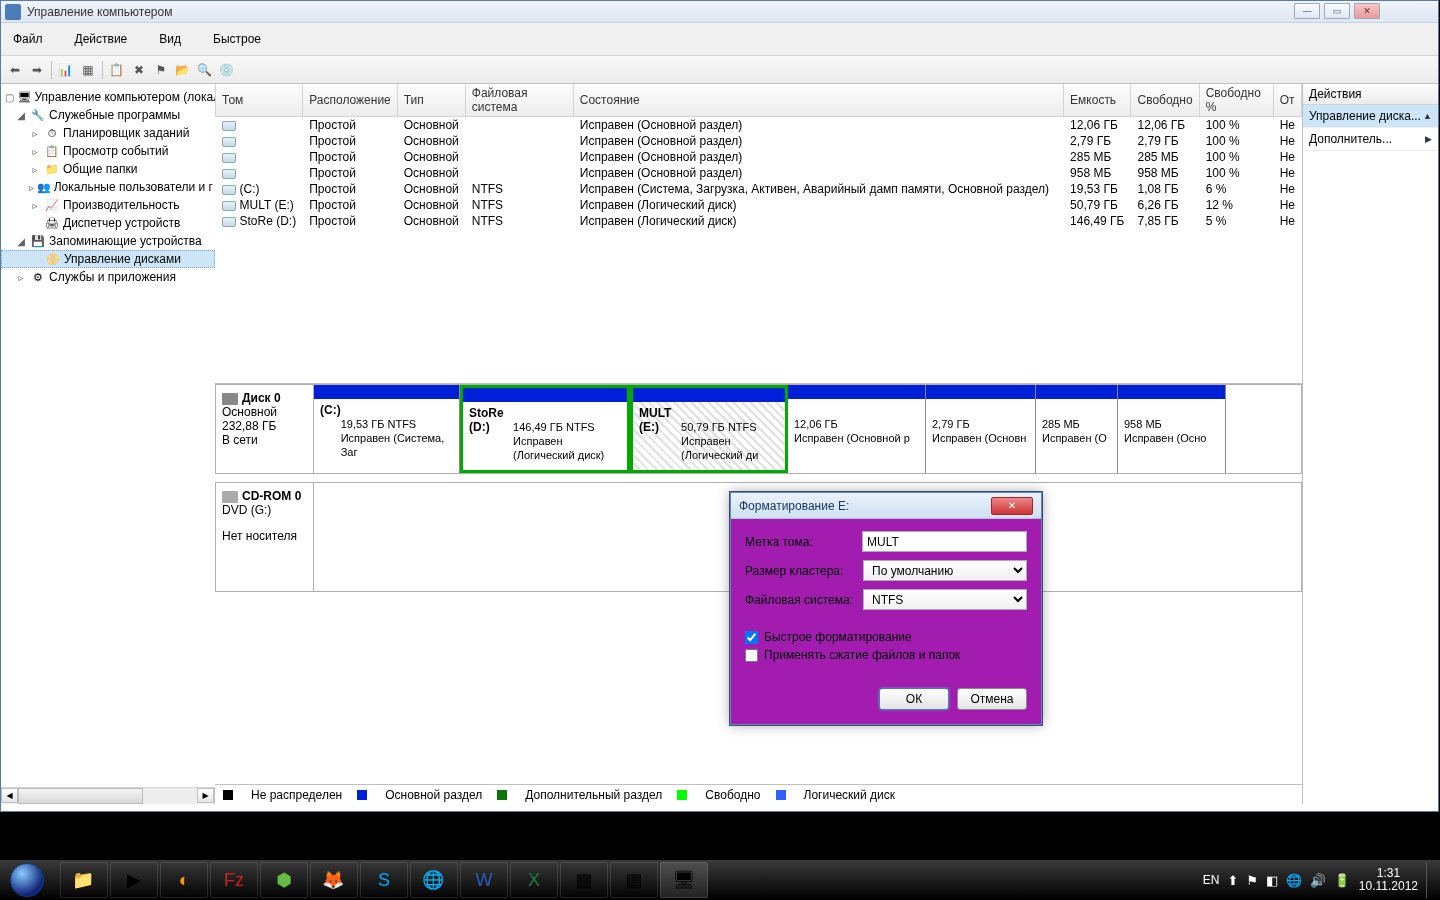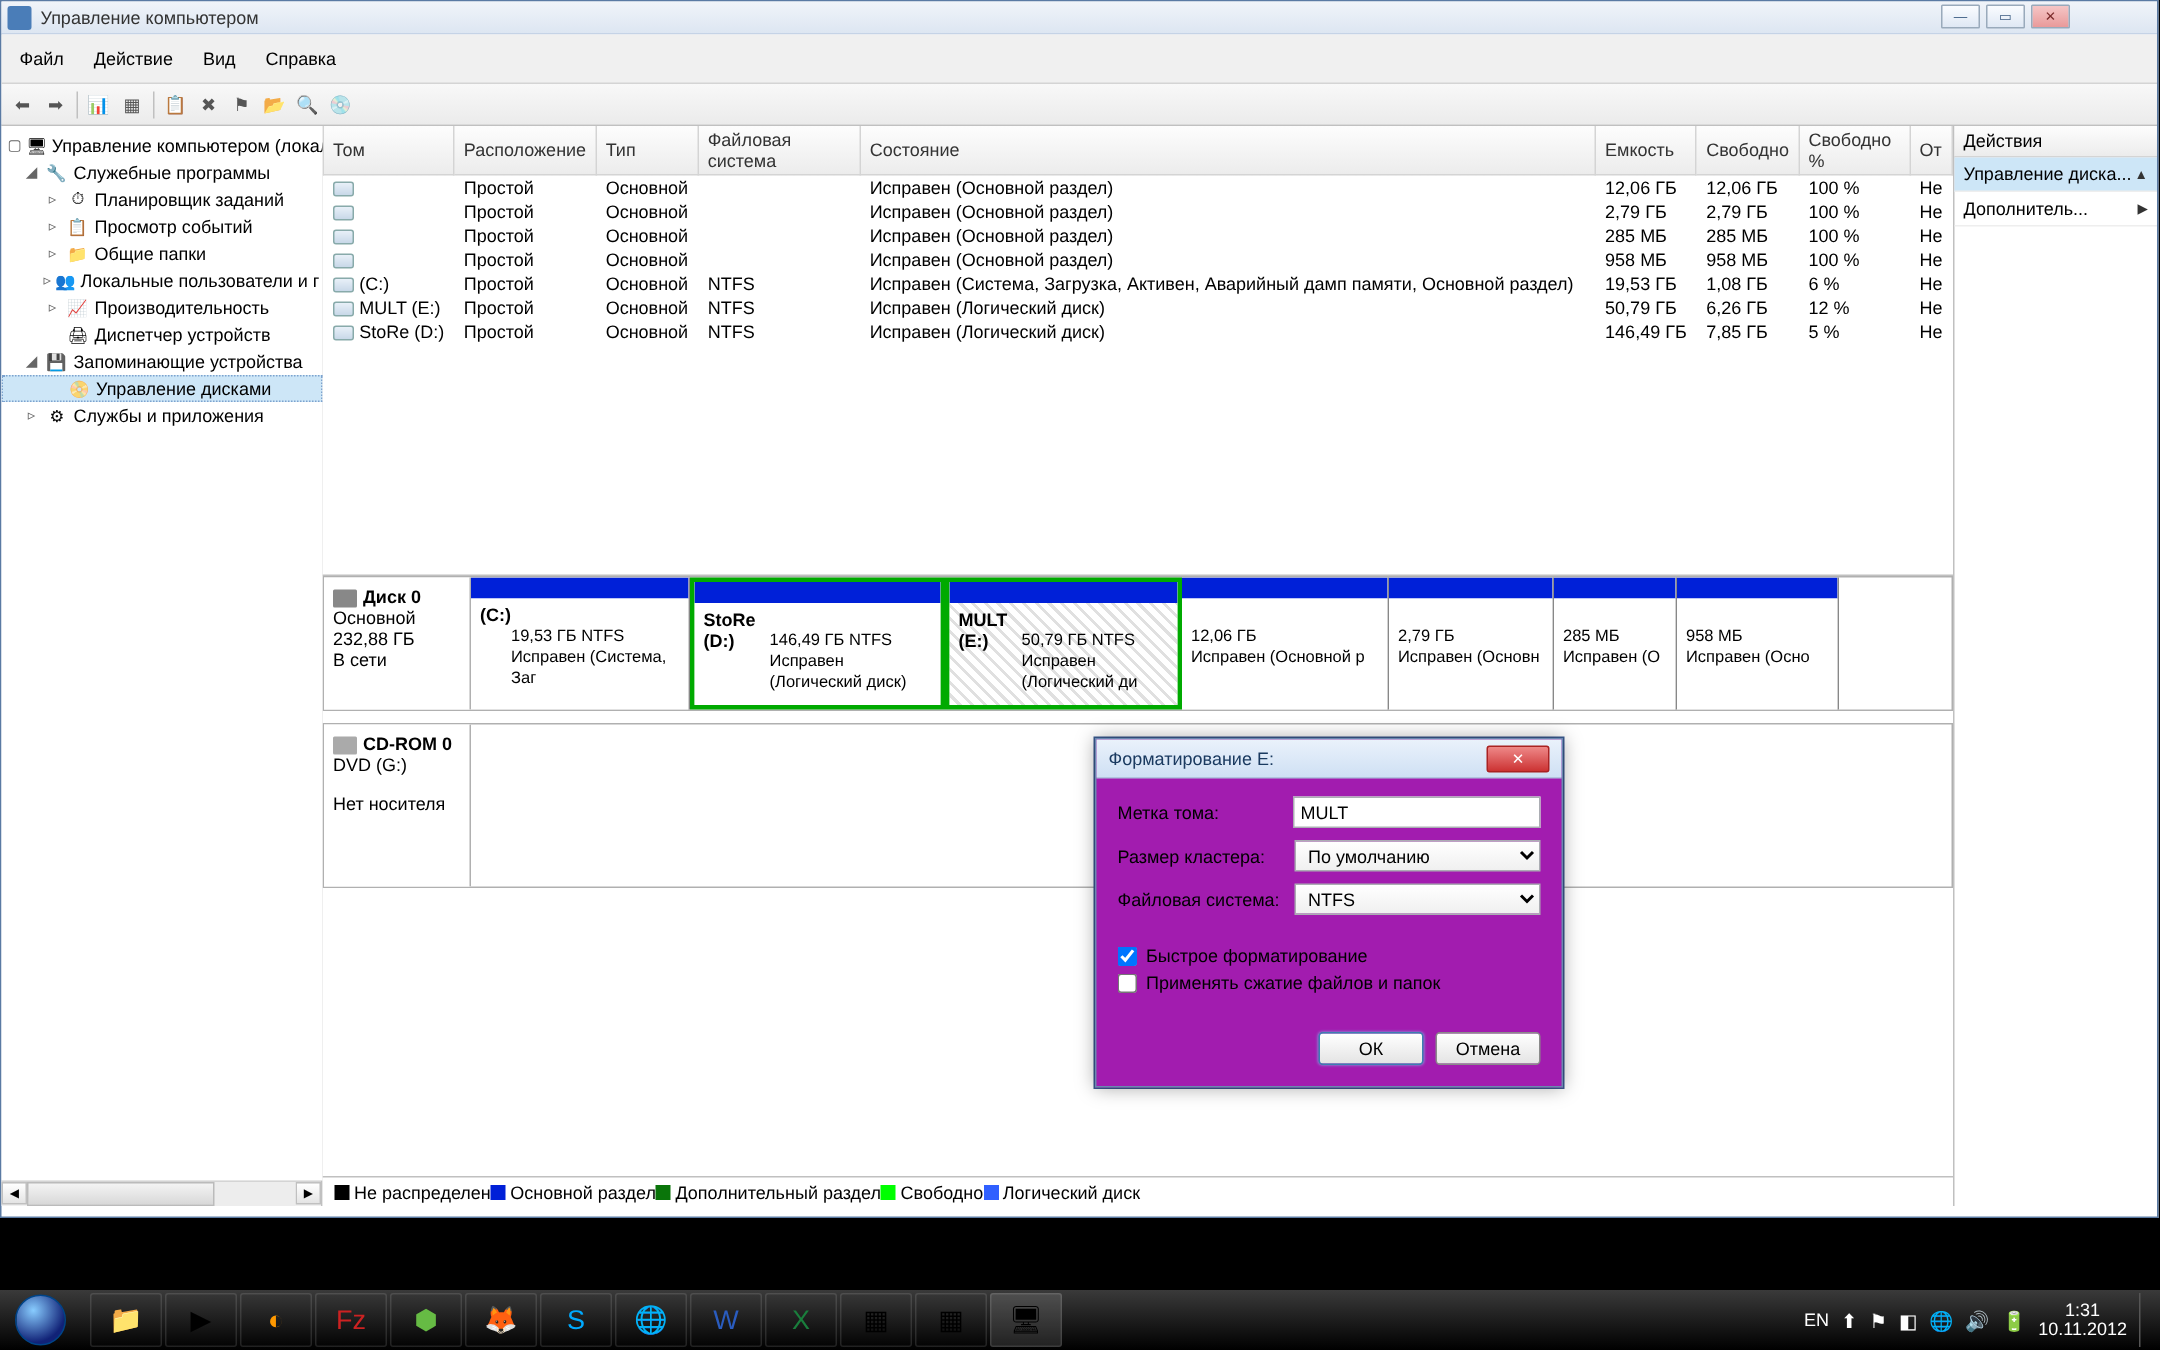--- a/index.html
+++ b/index.html
@@ -1,21 +1,21 @@
 <!DOCTYPE html>
 <html><head>
 <meta charset="utf-8">
 <style>
 * { margin:0; padding:0; box-sizing:border-box; font-family:"Segoe UI",Tahoma,sans-serif; font-size:12px; }
 body { width:1440px; height:900px; background:#000; overflow:hidden; position:relative; }
 .window { position:absolute; left:0; top:0; width:1439px; height:812px; background:#fff; border:1px solid #5a7aa3; }
 .titlebar { height:22px; background:linear-gradient(#f0f4f9,#dde6f2); display:flex; align-items:center; padding:0 4px; border-bottom:1px solid #c5d3e6; }
 .titlebar .icon { width:16px; height:16px; background:#4a7db8; margin-right:6px; border-radius:2px; }
 .titlebar .title { color:#333; flex:1; }
-.menubar { height:20px; background:#f0f0f0; display:flex; align-items:center; padding:16px 4px; gap:4px; border-bottom:1px solid #d4d4d4; }
+.menubar { height:20px; background:#f0f0f0; display:flex; align-items:center; padding:16px 4px; gap:16px; border-bottom:1px solid #d4d4d4; }
 .menubar span { padding:2px 8px; cursor:pointer; }
 .toolbar { height:28px; background:linear-gradient(#f8f8f8,#ebebeb); border-bottom:1px solid #c0c0c0; display:flex; align-items:center; padding:0 4px; gap:2px; }
 .toolbar .tbtn { width:20px; height:20px; display:flex; align-items:center; justify-content:center; cursor:pointer; border-radius:2px; color:#555; }
 .toolbar .sep { width:1px; height:18px; background:#c0c0c0; margin:0 2px; }
 .body { display:flex; height:calc(100% - 70px - 20px); }
 .tree { width:214px; border-right:1px solid #c0c0c0; padding:4px 0; overflow:hidden; background:#fff; }
 .tree-item { display:flex; align-items:center; padding:1px 4px; white-space:nowrap; cursor:pointer; }
 .tree-item.sel { background:#cde6f7; border:1px dotted #7da2ce; padding:0 3px; }
 .tree-item .exp { width:12px; text-align:center; color:#666; font-size:10px; }
 .tree-item .ticon { width:16px; height:16px; margin:0 3px; display:inline-flex; align-items:center; justify-content:center; font-size:11px; }
@@ -30,21 +30,21 @@
 .diskhead { width:98px; border-right:1px solid #b0b0b0; padding:6px; background:#fff; font-size:11px; }
 .diskhead .ic { display:inline-block; width:16px; height:12px; background:#888; border-radius:1px; vertical-align:middle; margin-right:4px; }
 .diskhead b { font-weight:bold; }
 .parts { flex:1; display:flex; }
 .part { border-right:1px solid #888; display:flex; flex-direction:column; overflow:hidden; }
 .part .bar { height:14px; }
 .part .body { padding:4px 6px; font-size:11px; line-height:14px; flex:1; background:#fff; }
 .part.primary .bar { background:#0020d8; }
 .part.green { border:3px solid #0a0; }
 .part.hatch .body { background:repeating-linear-gradient(45deg,#fff,#fff 4px,#e0e0e0 4px,#e0e0e0 6px); }
-.legend { height:20px; border-top:1px solid #c0c0c0; display:flex; align-items:center; padding:0 8px; gap:0; font-size:11px; background:#fff;text-align:center; }
+.legend { height:20px; border-top:1px solid #c0c0c0; display:flex; align-items:center; padding:0 8px; gap:15px; font-size:11px; background:#fff;text-align:center; }
 .legend .sw { width:10px; height:10px; display:inline-block; margin-right:3px; vertical-align:middle; }
 .actions { width:136px; border-left:1px solid #c0c0c0; background:#fff; }
 .actions .hdr { background:linear-gradient(#fdfdfd,#ececec); border-bottom:1px solid #d4d4d4; padding:3px 6px; font-weight:normal; }
 .actions .row { padding:4px 6px; display:flex; align-items:center; justify-content:space-between; cursor:pointer; border-bottom:1px solid #eee; }
 .actions .row.active { background:#cde6f7; }
 .actions .row .arr { font-size:9px; color:#333; }
 .treehscroll { height:17px; border-top:1px solid #d4d4d4; background:#f0f0f0; display:flex; }
 .dialog { position:absolute; left:730px; top:492px; width:312px; background:#a21caf; border:1px solid #6a88b0; box-shadow:0 0 12px rgba(0,0,0,.35),0 0 0 1px #3a5a90; }
 .dialog .dtitle { height:26px; background:linear-gradient(#eaf2fb,#cfe0f4); display:flex; align-items:center; padding:0 8px; color:#1a3a60; border-bottom:1px solid #b0c4de; }
 .dialog .dtitle .dclose { margin-left:auto; width:42px; height:18px; background:linear-gradient(#e88,#c33); border:1px solid #a22; border-radius:2px; color:#fff; display:flex; align-items:center; justify-content:center; font-size:10px; cursor:pointer; }
@@ -80,21 +80,21 @@
   </div>
   <div class="topstrip">
     <span>—</span>
     <span>▭</span>
     <span class="cl">✕</span>
   </div>
   <div class="menubar">
     <span>Файл</span>
     <span>Действие</span>
     <span>Вид</span>
-    <span>Справка</span>
+    <span>Быстрое</span>
   </div>
   <div class="toolbar">
     <span class="tbtn">⬅</span>
     <span class="tbtn">➡</span>
     <span class="sep"></span>
     <span class="tbtn">📊</span>
     <span class="tbtn">▦</span>
     <span class="sep"></span>
     <span class="tbtn">📋</span>
     <span class="tbtn">✖</span>

